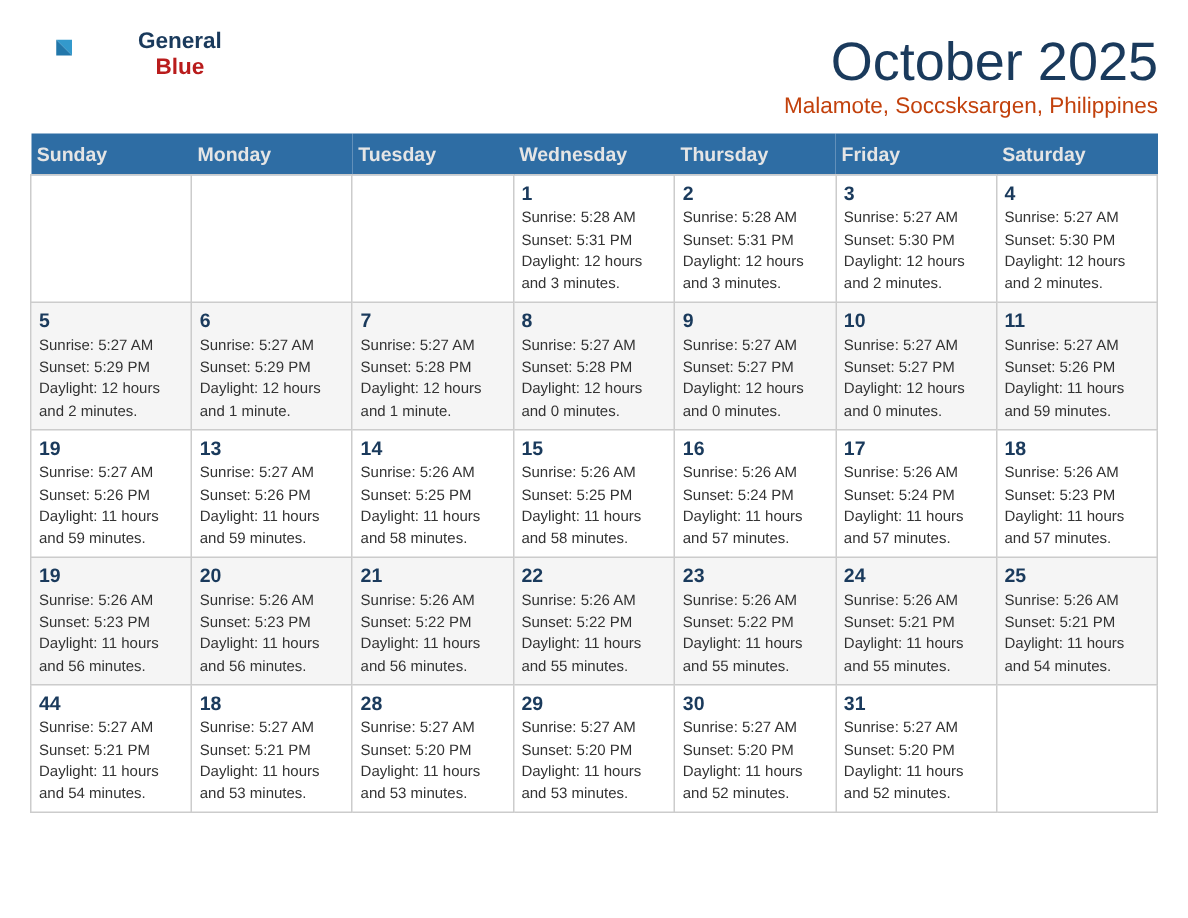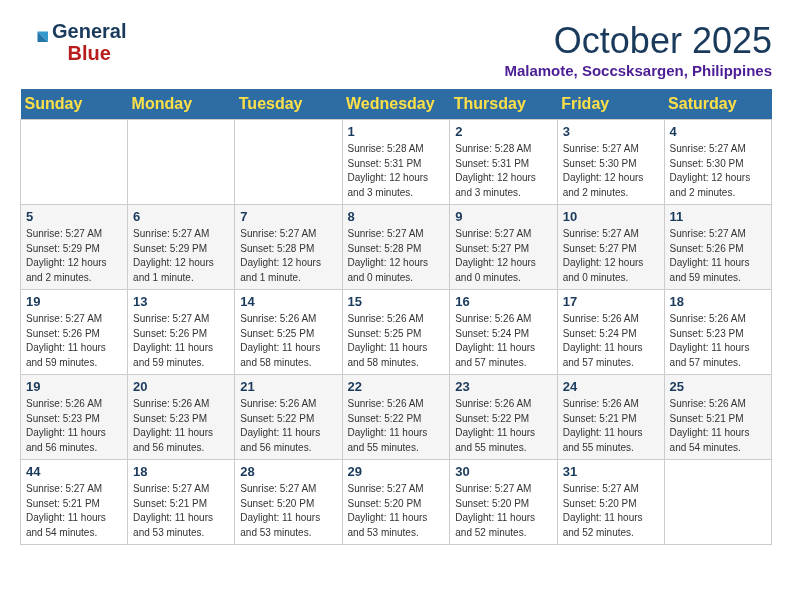--- a/index.html
+++ b/index.html
@@ -15,57 +15,57 @@
       align-items: flex-start;
       justify-content: space-between;
       margin-bottom: 10px;
     }
     .logo {
       display: flex;
       align-items: center;
       gap: 4px;
     }
     .logo-text {
-      font-size: 20px;
+      font-size: 15px;
       font-weight: bold;
       color: #1a3a5c;
       line-height: 1.1;
+      margin-left: 40px;
     }
     .logo-blue {
       color: #b91c1c;
       text-align: center;
     }
     .logo-icon {
       width: 28px;
       height: 28px;
     }
     .title-block {
       text-align: right;
     }
     .month-title {
       font-size: 36px;
       font-weight: normal;
       color: #1a3a5c;
     }
     .subtitle {
       font-size: 15px;
-      color: #4c1d95;
-      font-weight: bold;
+      color: #c2410c;
     }
     .calendar-table {
       width: 100%;
       border-collapse: collapse;
       font-size: 11px;
     }
     .calendar-table th {
       background-color: #2e6da4;
-      color: #fde047;
+      color: #e5e5e5;
       padding: 6px 4px;
       text-align: left;
-      font-size: 16px;
+      font-size: 13px;
       font-weight: bold;
     }
     .calendar-table td {
       border: 1px solid #ccc;
       vertical-align: top;
       padding: 4px 5px;
       width: 108px;
       min-height: 80px;
       background: #fff;
     }

